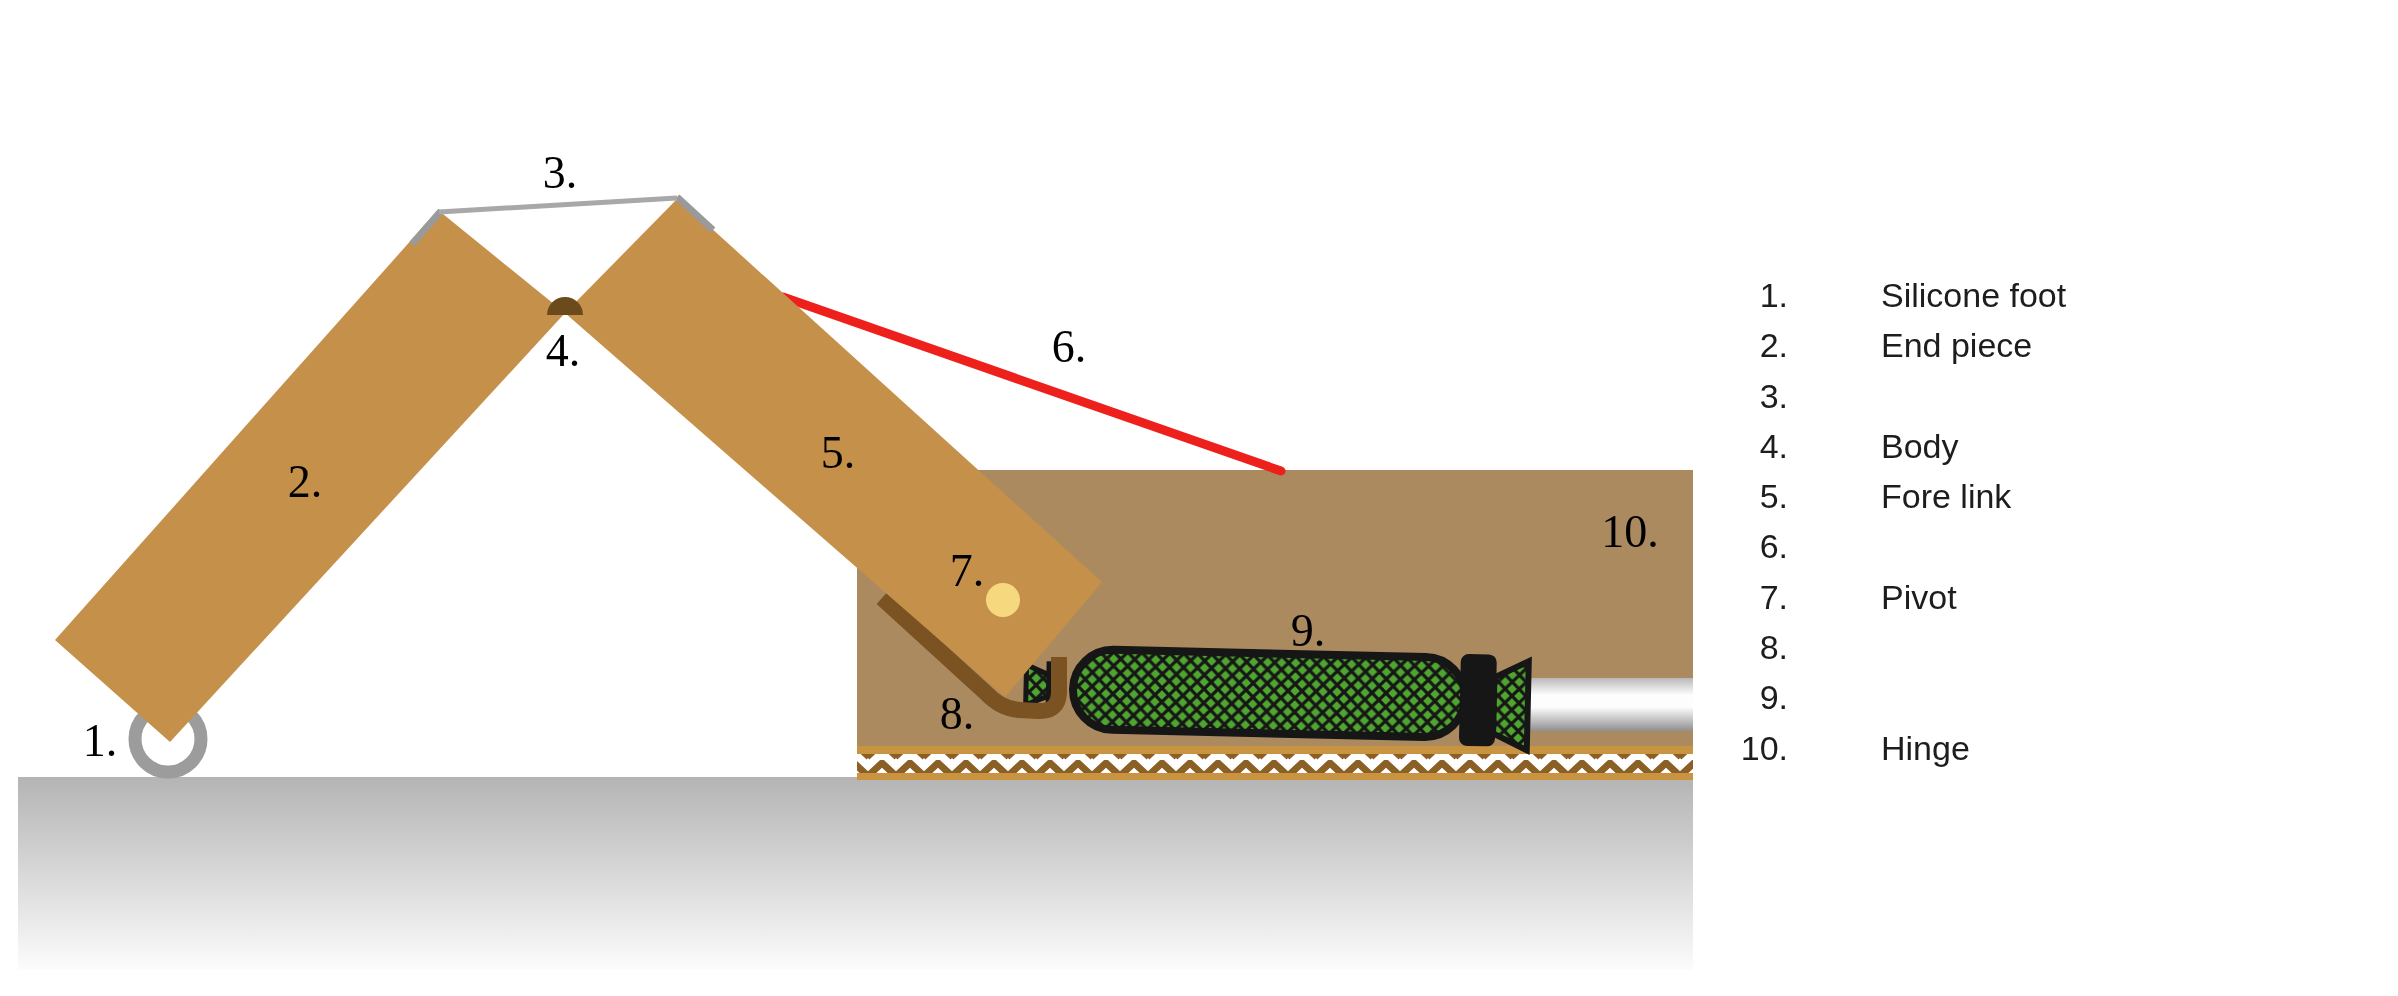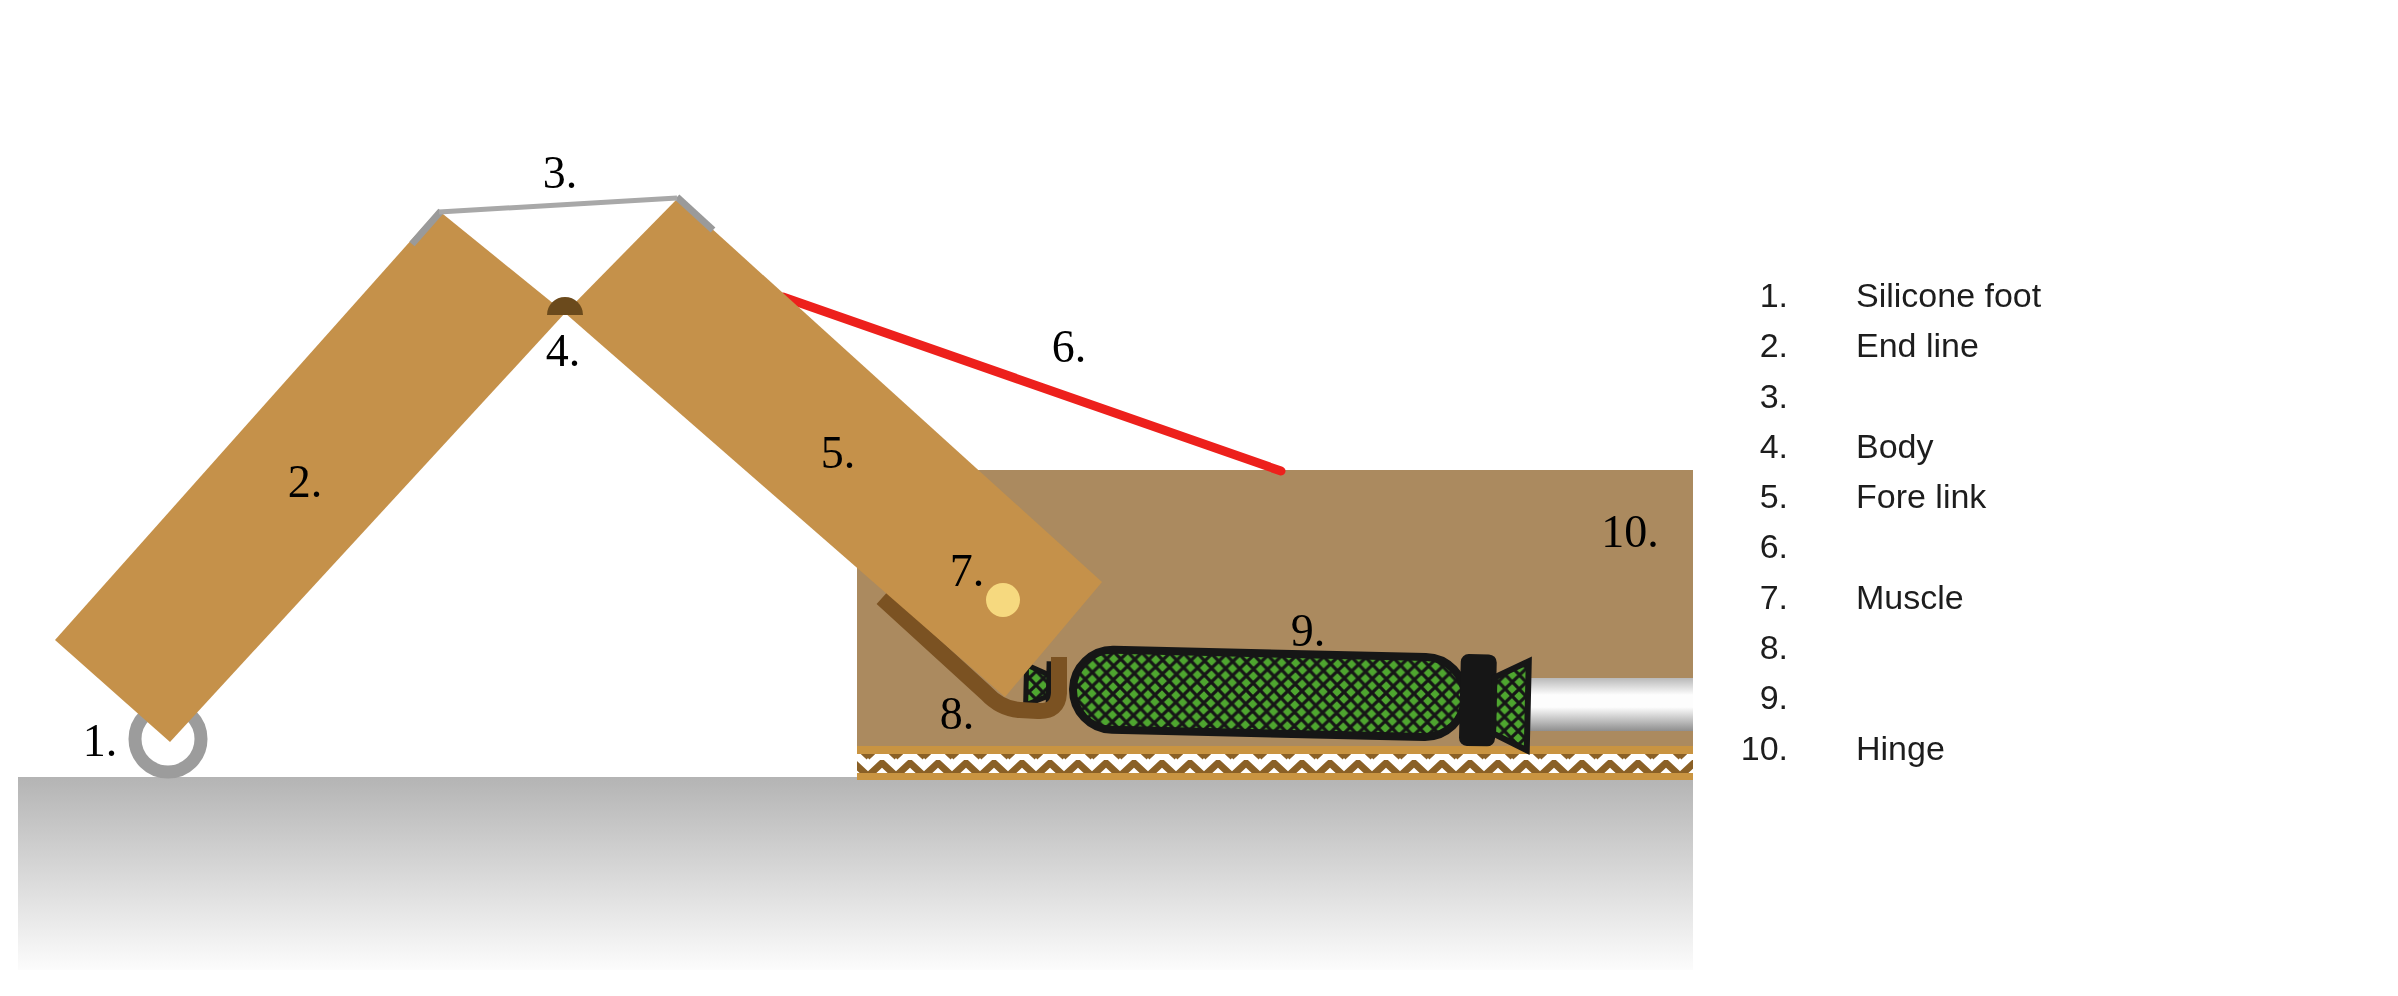--- a/index.html
+++ b/index.html
@@ -4,21 +4,21 @@
 <style>
   html,body{margin:0;padding:0;background:#ffffff;}
   body{width:2398px;height:996px;position:relative;overflow:hidden;
        font-family:"Liberation Sans",sans-serif;}
   .stage{position:absolute;left:0;top:0;width:2398px;height:996px;}
   svg text.marker{font-family:"Liberation Serif",serif;font-size:46px;fill:#000;}
   .legend{position:absolute;left:1700px;top:270px;width:640px;
           font-size:34px;color:#1d1d1d;line-height:50.3px;}
   .legend-row{display:flex;height:50.3px;align-items:center;}
   .legend-num{display:inline-block;width:88px;text-align:right;flex:0 0 88px;}
-  .legend-label{margin-left:68px;white-space:nowrap;}
+  .legend-label{margin-left:93px;white-space:nowrap;}
 </style>
 </head>
 <body>
 
 <div class="stage">
 <svg width="2398" height="996" viewBox="0 0 2398 996">
   <defs>
     <linearGradient id="groundGrad" x1="0" y1="0" x2="0" y2="1">
       <stop offset="0" stop-color="#b4b4b4"></stop>
       <stop offset="1" stop-color="#fcfcfc"></stop>
@@ -92,39 +92,39 @@
 </svg>
 
 
 <div class="legend">
   <div class="legend-row">
     <span class="legend-num">1.</span>
     <span class="legend-label">Silicone foot</span>
   </div>
   <div class="legend-row">
     <span class="legend-num">2.</span>
-    <span class="legend-label">End line</span>
+    <span class="legend-label">End piece</span>
   </div>
   <div class="legend-row">
     <span class="legend-num">3.</span>
   </div>
   <div class="legend-row">
     <span class="legend-num">4.</span>
     <span class="legend-label">Body</span>
   </div>
   <div class="legend-row">
     <span class="legend-num">5.</span>
     <span class="legend-label">Fore link</span>
   </div>
   <div class="legend-row">
     <span class="legend-num">6.</span>
   </div>
   <div class="legend-row">
     <span class="legend-num">7.</span>
-    <span class="legend-label">Muscle</span>
+    <span class="legend-label">Pivot</span>
   </div>
   <div class="legend-row">
     <span class="legend-num">8.</span>
   </div>
   <div class="legend-row">
     <span class="legend-num">9.</span>
   </div>
   <div class="legend-row">
     <span class="legend-num">10.</span>
     <span class="legend-label">Hinge</span>

